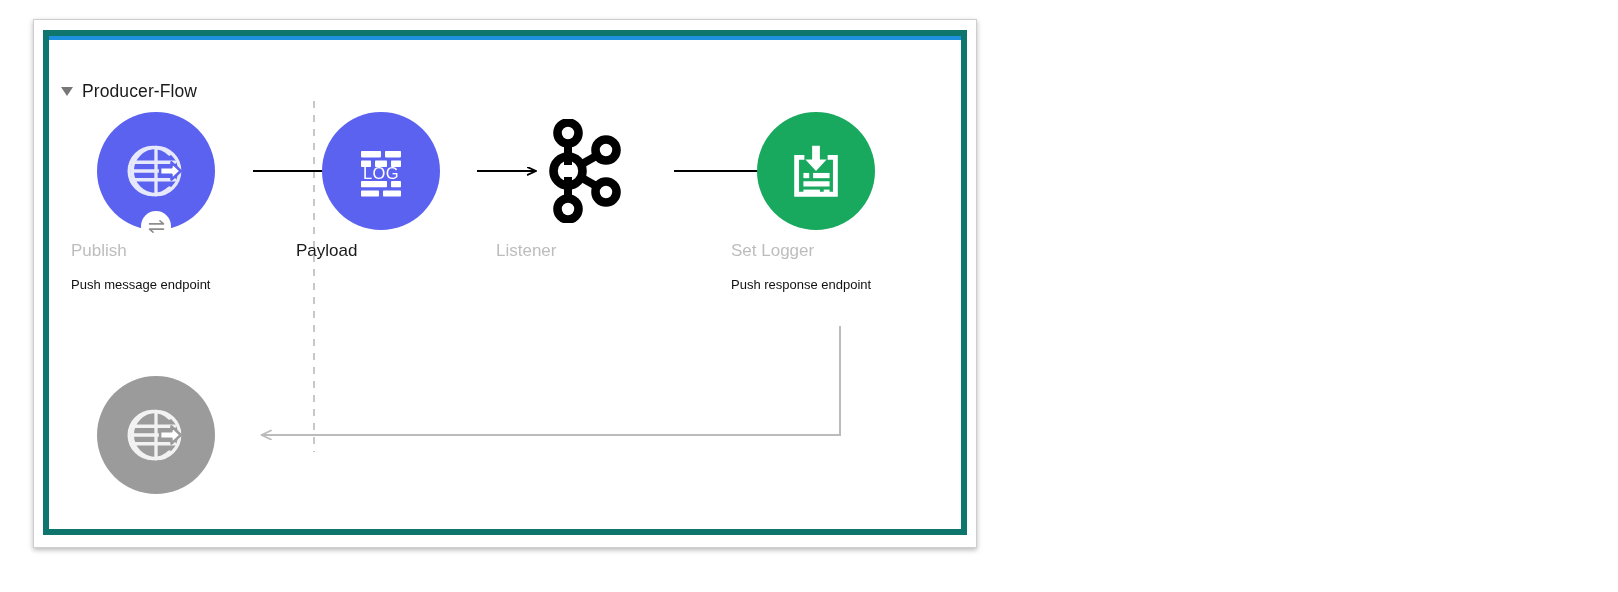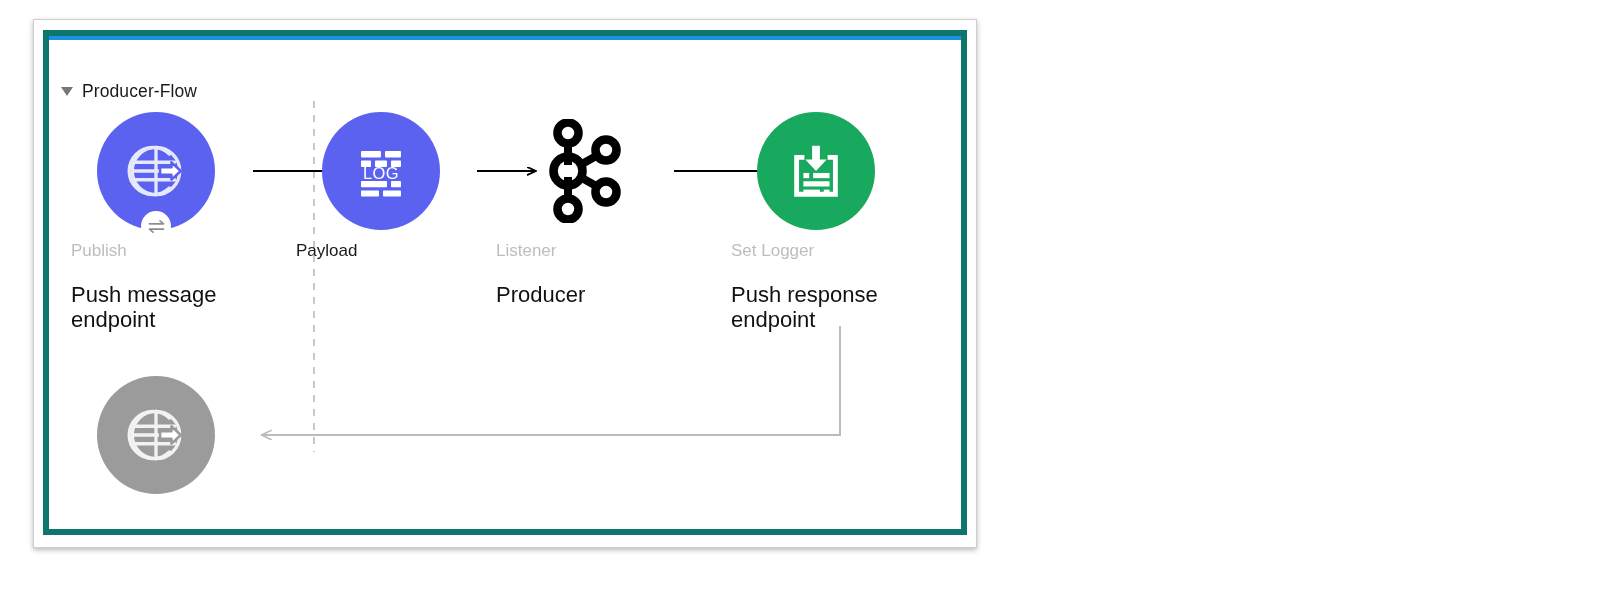--- a/index.html
+++ b/index.html
@@ -135,22 +135,22 @@
 
   .node .type-label {
     margin-top: 10px;
     font-size: 17px;
     color: #bdbdbd;
     line-height: 21px;
     white-space: nowrap;
   }
   .node .type-label.strong { color: #1a1a1a; }
   .node .name-label {
-    margin-top: 21px;
-    font-size: 22px;
+    margin-top: 11px;
+    font-size: 13px;
     color: #111111;
     line-height: 25px;
   }
 
   
   #node-listener     { left: 22px;  top: 76px;  }
   #node-logger       { left: 247px; top: 76px;  }
   #node-publish      { left: 447px; top: 76px;  }
   #node-setpayload   { left: 682px; top: 76px;  }
   #node-response     { left: 22px;  top: 340px; }
@@ -257,21 +257,20 @@
                 <circle cx="30" cy="14" r="10.5"></circle>
                 <circle cx="30" cy="90" r="10.5"></circle>
                 <circle cx="30" cy="52" r="14.5"></circle>
                 <circle cx="68" cy="31" r="10.5"></circle>
                 <circle cx="68" cy="73" r="10.5"></circle>
               </g>
             </svg>
           </div>
         </div>
         <div class="type-label">Listener</div>
-        <div class="name-label">Producer</div>
       </div>
 
       <div class="node" id="node-setpayload">
         <div class="bubble-wrap">
           <div class="bubble green">
             <svg width="62" height="62" viewBox="0 0 64 64">
               <path d="M20,18 L12,18 L12,56 L52,56 L52,18 L44,18" fill="none" stroke="#ffffff" stroke-width="5" stroke-linejoin="miter"></path>
               <path d="M28,6 L36,6 L36,20 L43,20 L32,32 L21,20 L28,20 Z" fill="#ffffff"></path>
               <g fill="#ffffff">
                 <rect x="19" y="34" width="6" height="5.4"></rect>

